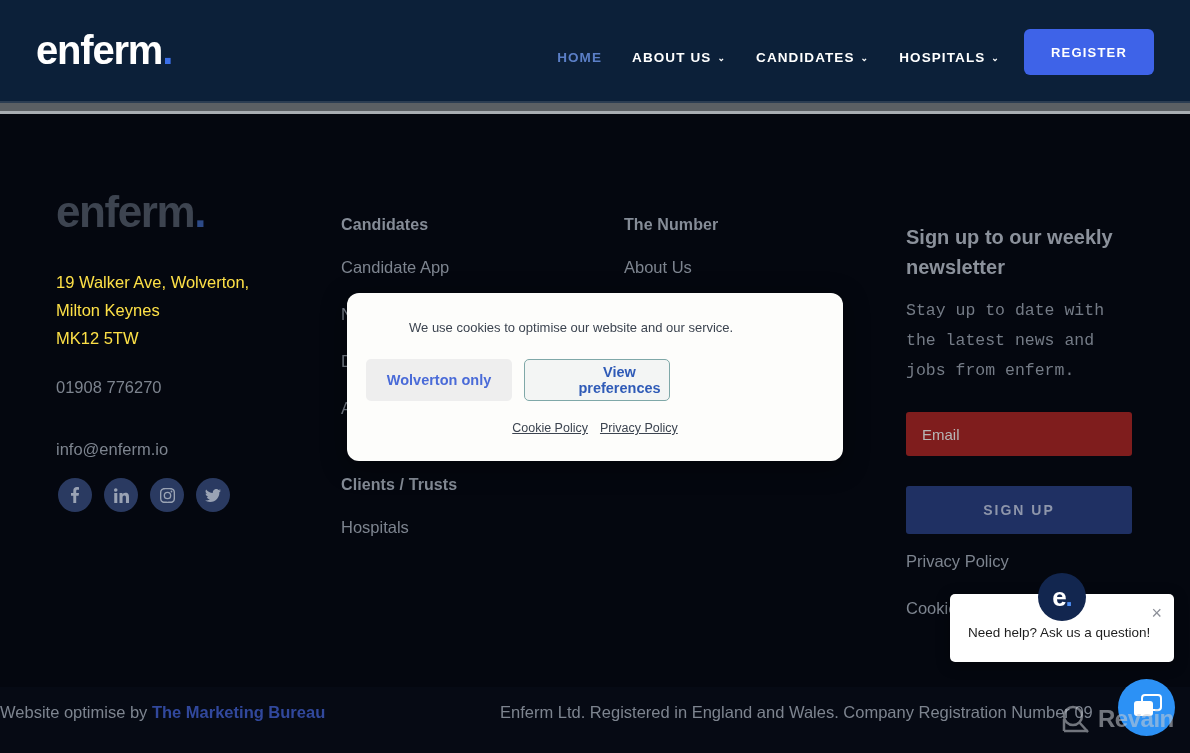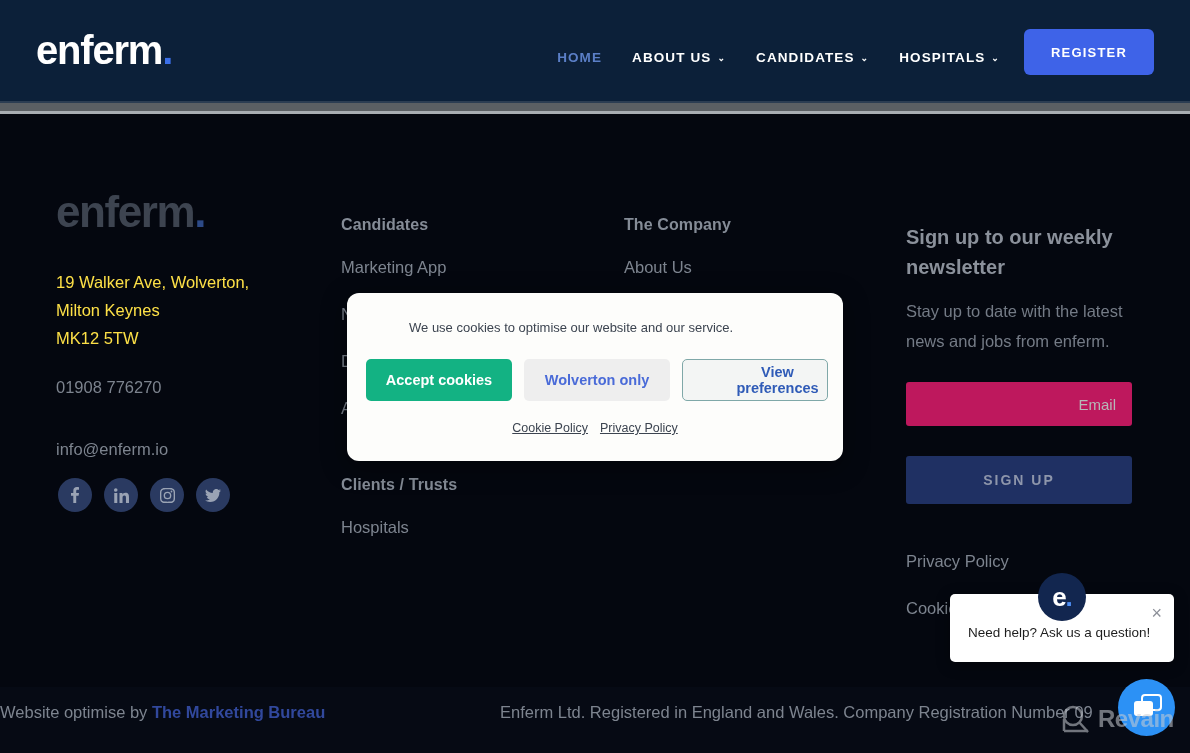--- a/index.html
+++ b/index.html
@@ -83,26 +83,25 @@
   .col-link {
     font-size: 16.5px; color: #7d848f; margin-bottom: 28px; cursor: pointer; display: block;
   }
 
   .col-candidates { left: 341px; top: 216px; }
   .col-company    { left: 624px; top: 216px; }
   .col-clients    { left: 341px; top: 476px; }
 
   .news { position: absolute; left: 906px; top: 214px; width: 226px; margin-top: 8px; }
   .news-title { font-size: 20px; font-weight: 700; color: #8b919b; line-height: 30px; margin-bottom: 14px; }
-  .news-body  { font-size: 16.5px; color: #747b86; line-height: 30px; margin-bottom: 26px; }
+  .news-body  { font-size: 16.5px; color: #747b86; line-height: 30px; margin-bottom: 26px; font-family: Liberation Mono, monospace; }
   .email-input {
-    width: 226px; height: 44px; background: #be185d; border: none; border-radius: 3px;
+    width: 226px; height: 44px; background: #7f1d1d; border: none; border-radius: 3px;
     color: #b7b7b7; font-size: 15px; padding: 0 16px;
     font-family: "Liberation Sans", sans-serif;
-    text-align: right;
   }
   .email-input::placeholder { color: #b7b7b7; }
   .signup-btn {
     margin-top: 30px; width: 226px; height: 48px; border: none; border-radius: 3px;
     background: #1f3063; color: #8e96ab;
     font-size: 14px; font-weight: 700; letter-spacing: 2px; cursor: pointer;
     font-family: "Liberation Sans", sans-serif;
   }
   .legal-links { position: absolute; left: 906px; top: 552px; }
   .legal-links .col-link { margin-bottom: 28px; }
@@ -226,28 +225,28 @@
     </div>
     <div class="soc">
       <svg width="16" height="13" viewBox="0 0 16 13">
           <path d="M16 1.54a6.4 6.4 0 01-1.89.52A3.3 3.3 0 0015.55.24a6.6 6.6 0 01-2.08.8A3.28 3.28 0 007.88 4.03 9.3 9.3 0 011.11.6a3.28 3.28 0 001.02 4.38A3.25 3.25 0 01.64 4.57v.04c0 1.59 1.13 2.92 2.63 3.22a3.3 3.3 0 01-1.48.06 3.28 3.28 0 003.07 2.28A6.59 6.59 0 010 11.53a9.29 9.29 0 005.03 1.47c6.04 0 9.34-5 9.34-9.34l-.01-.43A6.64 6.64 0 0016 1.54z"></path>
         </svg>
     </div>
   </div>
 
   <div class="col col-candidates">
     <div class="col-title">Candidates</div>
-    <a class="col-link">Marketing App</a>
+    <a class="col-link">Candidate App</a>
     <a class="col-link">Nurses</a>
     <a class="col-link">Doctors</a>
     <a class="col-link">AHP</a>
   </div>
 
   <div class="col col-company">
-    <div class="col-title">The Company</div>
+    <div class="col-title">The Number</div>
     <a class="col-link">About Us</a>
   </div>
 
   <div class="col col-clients">
     <div class="col-title">Clients / Trusts</div>
     <a class="col-link">Hospitals</a>
   </div>
 
   <div class="news">
     <div class="news-title">Sign up to our weekly newsletter</div>
@@ -264,21 +263,20 @@
   <div class="bottombar">
     <div class="bb-left">
       <span>Website optimise by </span><a class="hl">The Marketing Bureau</a>
     </div>
     <div class="bb-right">Enferm Ltd. Registered in England and Wales. Company Registration Number 09</div>
   </div>
 
   <div class="cookie">
     <div class="cookie-text">We use cookies to optimise our website and our service.</div>
     <div class="cookie-btns">
-      <button class="ck-btn ck-accept">Accept cookies</button>
       <button class="ck-btn ck-func">Wolverton only</button>
       <button class="ck-btn ck-view">View preferences</button>
     </div>
     <div class="cookie-links">
       <a>Cookie Policy</a>
       <a>Privacy Policy</a>
     </div>
   </div>
 
   <div class="chat-bubble">

